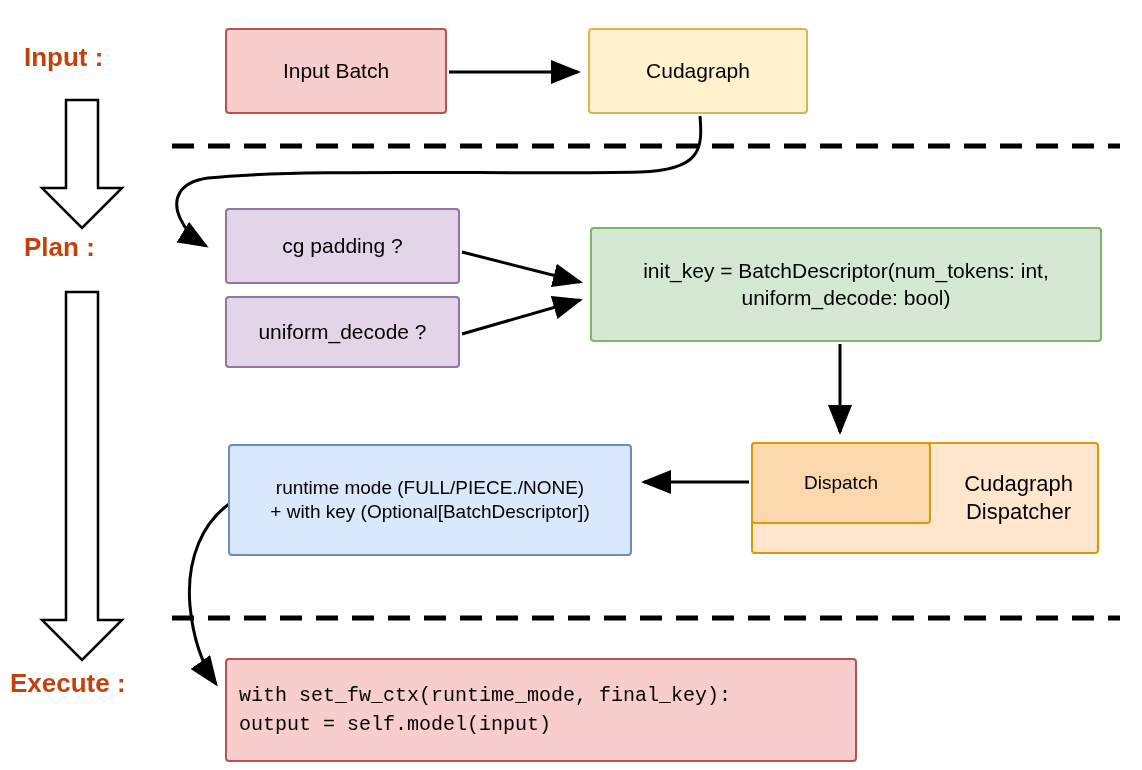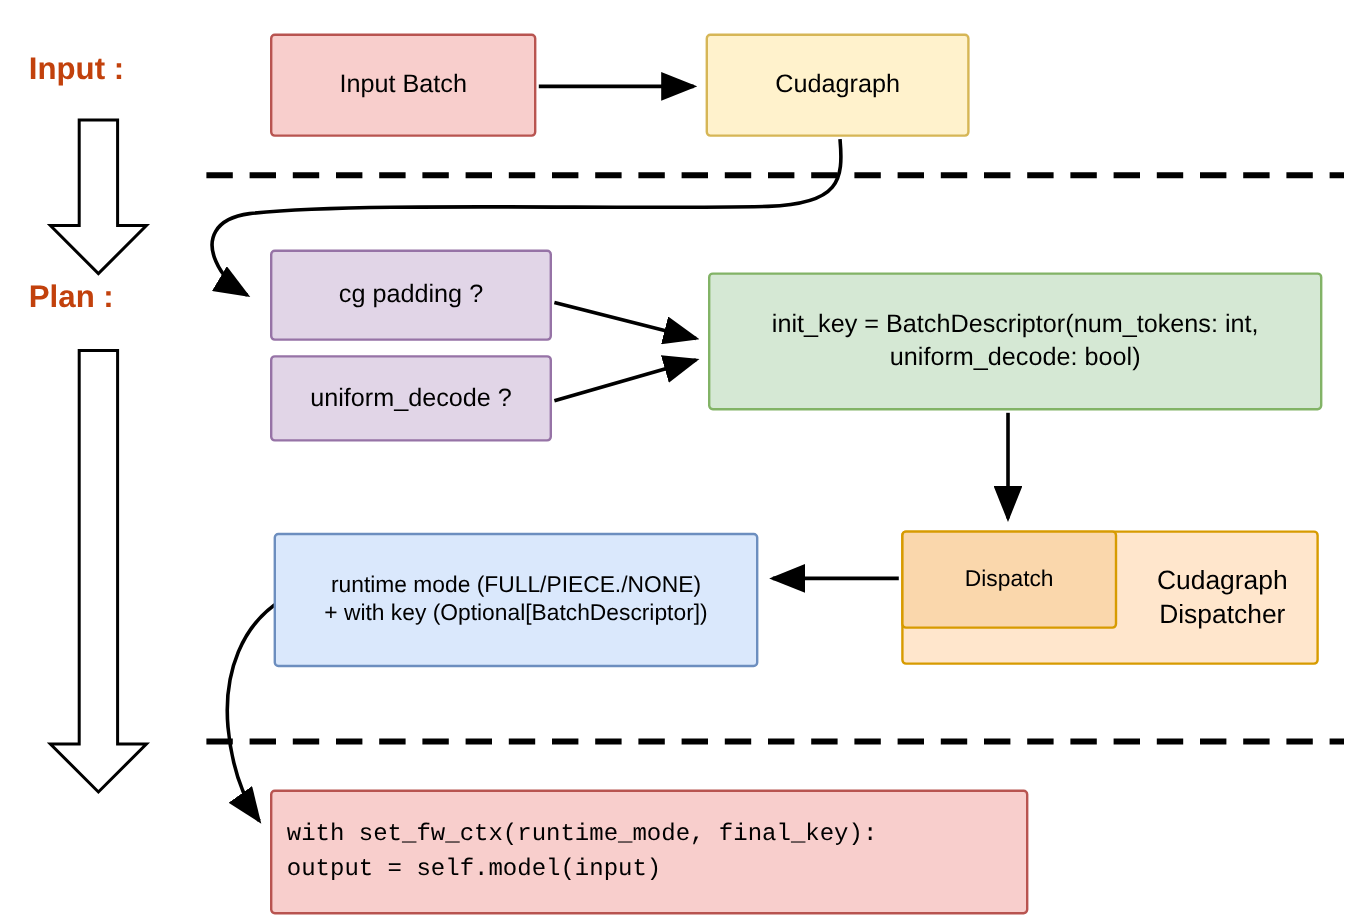--- a/index.html
+++ b/index.html
@@ -91,20 +91,21 @@
 
     <line x1="749" y1="482" x2="644" y2="482" stroke="#000000" stroke-width="3" marker-end="url(#arrowhead)"></line>
 
     <path d="M 235,500 C 202,520 186,560 190,606 C 194,648 206,670 216,684" fill="none" stroke="#000000" stroke-width="3" marker-end="url(#arrowhead)"></path>
   </svg>
 
   <div class="stage-label" style="left:24px; top:42px;">Input :</div>
 
   <div class="stage-label" style="left:24px; top:232px;">Plan :</div>
 
+  <div class="stage-label" style="left:10px; top:668px;">Execute :</div>
 
   <div class="node" style="left:225px; top:28px; width:222px; height:86px; background:#f8cecc; border-color:#b85450; font-size:21px;">Input Batch</div>
 
   <div class="node" style="left:588px; top:28px; width:220px; height:86px; background:#fff2cc; border-color:#d6b656; font-size:21px;">Cudagraph</div>
 
   <div class="node" style="left:225px; top:208px; width:235px; height:76px; background:#e1d5e7; border-color:#9673a6; font-size:21px;">cg padding ?</div>
 
   <div class="node" style="left:225px; top:296px; width:235px; height:72px; background:#e1d5e7; border-color:#9673a6; font-size:21px;">uniform_decode ?</div>
 
   <div class="node" style="left:590px; top:227px; width:512px; height:115px; background:#d5e8d4; border-color:#82b366; font-size:21px;">init_key = BatchDescriptor(num_tokens: int,

